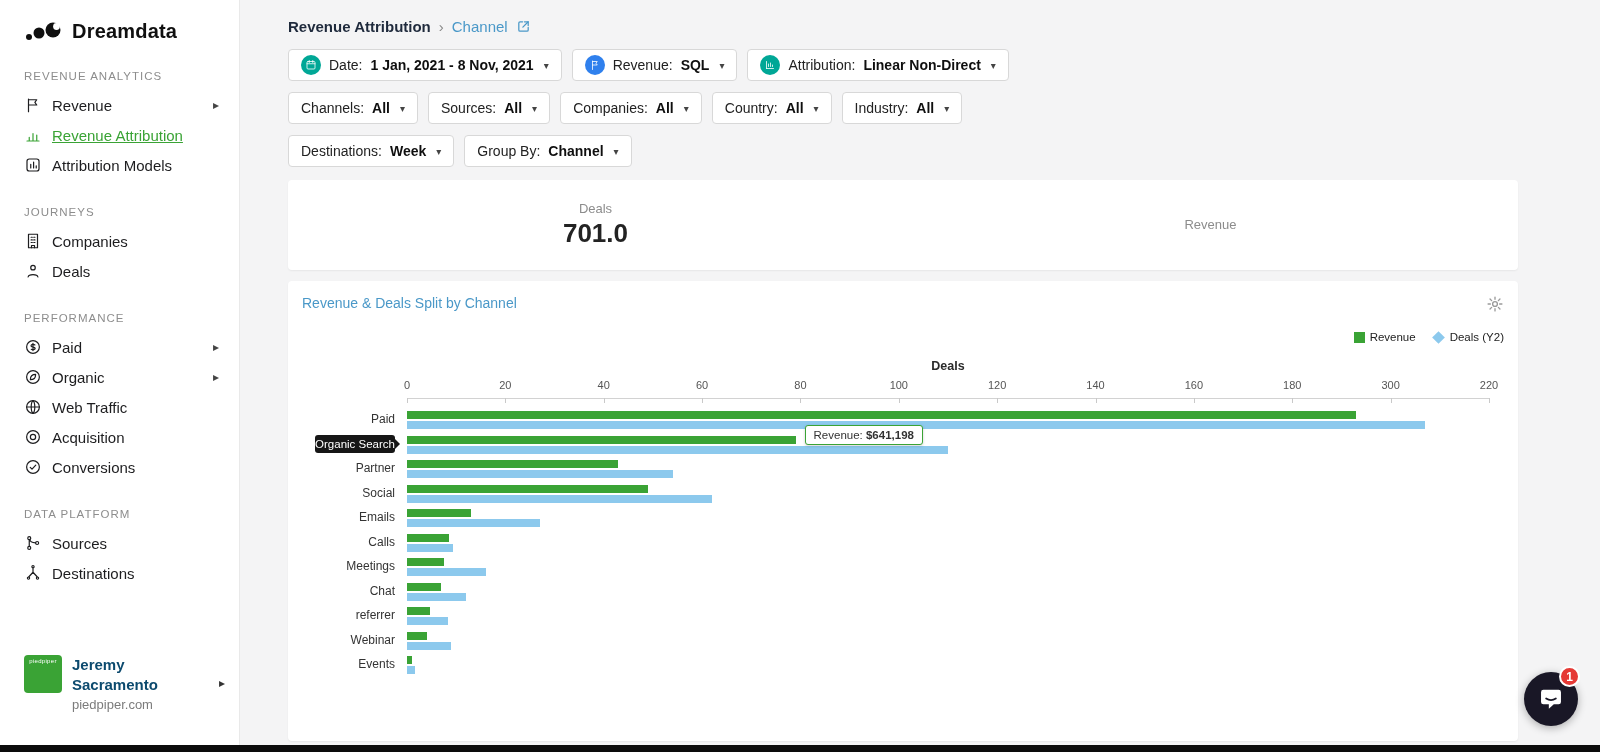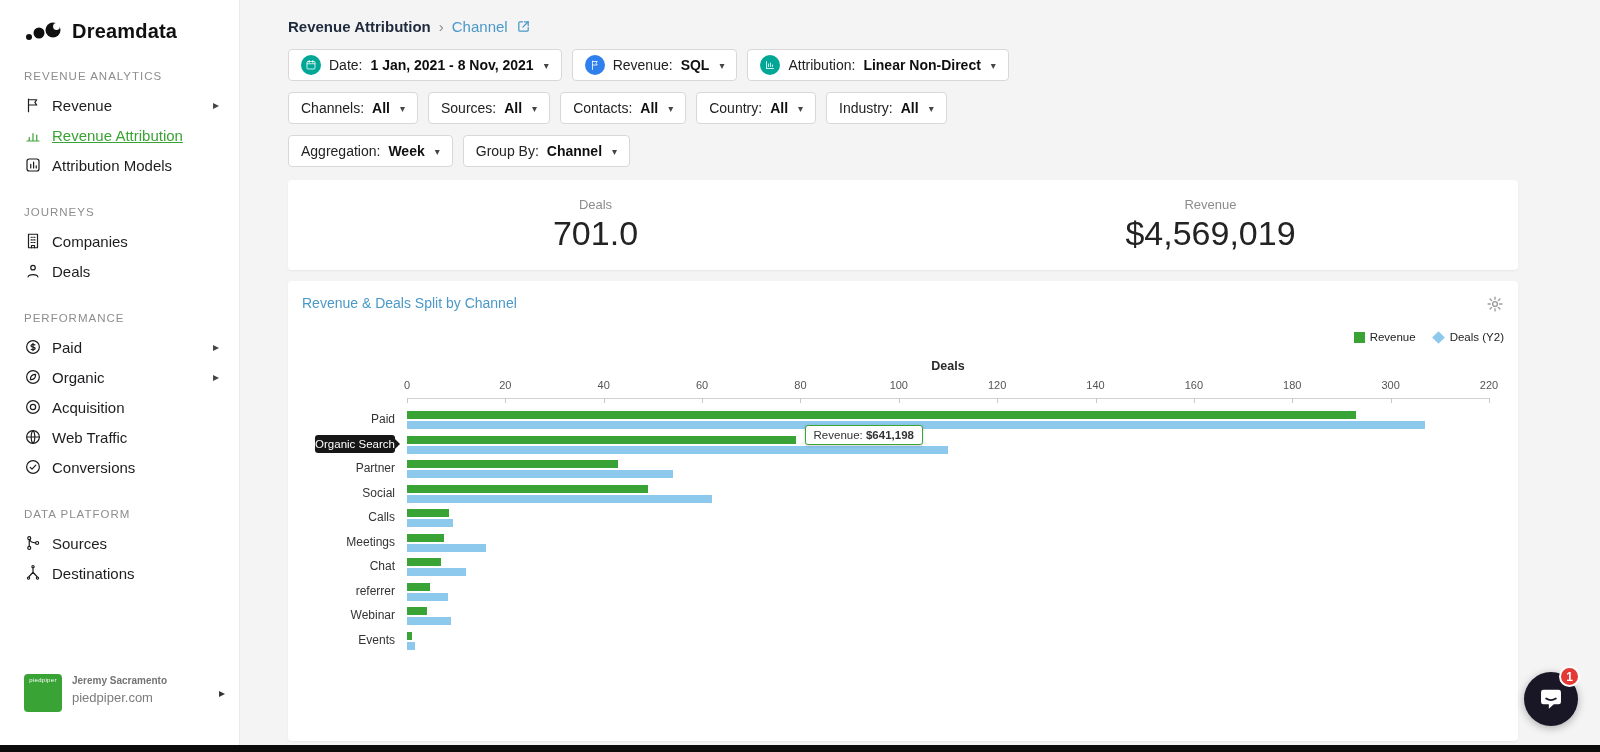--- a/index.html
+++ b/index.html
@@ -19,21 +19,21 @@
   .sec-title { margin:26px 0 8px; font-size:11.5px; color:#8d8d8d; letter-spacing:1px; font-weight:500; }
   .nav-item { display:flex; align-items:center; gap:10px; height:30px; font-size:15px; color:#1d1d1f; cursor:pointer; padding-right:2px; }
   .nav-item .ic { width:18px; height:18px; flex:none; }
   .nav-item.active { color:#3aa335; }
   .nav-item.active .nav-label { text-decoration:underline; }
   .nav-arrow { margin-left:auto; color:#444; font-size:12px; }
   .user { position:absolute; left:24px; right:14px; bottom:40px; display:flex; gap:10px; align-items:flex-start; cursor:pointer; }
   .avatar { width:38px; height:38px; border-radius:4px; background:#3aa335; flex:none; overflow:hidden; text-align:center; }
   .avatar .av-word { display:block; color:#fff; font-size:6px; margin-top:3px; letter-spacing:.3px; }
   .avatar .av-shape { width:15px; height:13px; background:#fff; margin:4px auto 0; transform:skewX(-14deg); border-radius:2px; }
-  .user-name { font-size:10px; font-weight:700; color:#737373; line-height:1.35; width:108px; }
+  .user-name { font-size:15px; font-weight:700; color:#0c4a6e; line-height:1.35; width:108px; }
   .user-domain { font-size:13px; color:#7b7b7b; margin-top:2px; }
   .user-arrow { margin-left:auto; color:#333; font-size:12px; align-self:center; }
   
   .main { position:absolute; left:240px; top:0; right:0; bottom:0; padding:14px 82px 0 48px; overflow:hidden; }
   .breadcrumb { display:flex; align-items:center; gap:8px; font-size:15px; height:24px; }
   .bc-parent { font-weight:700; color:#1f2a3c; }
   .bc-sep { color:#8a8a8a; }
   .bc-current { color:#4a98c8; }
   .bc-ext { width:15px; height:15px; color:#4a98c8; cursor:pointer; }
   .filter-row { display:flex; gap:10px; margin-top:11px; }
@@ -41,21 +41,21 @@
           border-radius:4px; height:32px; padding:0 12px; font-size:14px; cursor:pointer; white-space:nowrap; }
   .f-label { color:#222; }
   .f-value { font-weight:700; color:#0f0f0f; }
   .caret { font-size:10px; color:#444; margin-left:2px; }
   .fic { width:20px; height:20px; border-radius:50%; display:flex; align-items:center; justify-content:center; flex:none; }
   .fic svg { width:12px; height:12px; stroke:#fff; }
   .card { background:#fff; border-radius:4px; box-shadow:0 1px 2px rgba(0,0,0,.06); }
   .summary { margin-top:13px; height:90px; display:flex; align-items:center; }
   .sum-col { flex:1; text-align:center; }
   .sum-label { font-size:13px; color:#8c8c8c; margin-bottom:2px; }
-  .sum-value { font-size:34px; font-weight:400; color:#232323; }
+  .sum-value { font-size:26px; font-weight:700; color:#232323; }
   
   .chart-card { margin-top:11px; height:460px; padding:14px 14px 0; position:relative; overflow:hidden; }
   .chart-header { display:flex; justify-content:space-between; align-items:flex-start; }
   .chart-title { font-size:14px; color:#4a98c8; cursor:pointer; }
   .gear { width:18px; height:18px; color:#9a9a9a; cursor:pointer; }
   .legend { display:flex; justify-content:flex-end; gap:16px; margin-top:18px; font-size:11.5px; color:#222; align-items:center; }
   .leg-item { display:inline-flex; align-items:center; gap:5px; cursor:pointer; }
   .leg-sq { width:11px; height:11px; background:#3aa335; display:inline-block; }
   .leg-di { width:9px; height:9px; background:#8cc9ed; display:inline-block; transform:rotate(45deg); margin:0 2px; }
   .axis-title { margin-left:105px; width:1082px; text-align:center; margin-top:16px; font-size:12.5px; font-weight:700; color:#2b2b2b; }
@@ -148,30 +148,30 @@
         <svg class="ic nav-ic" viewBox="0 0 24 24" fill="none" stroke="currentColor" stroke-width="1.6" stroke-linecap="round" stroke-linejoin="round">
           <circle cx="12" cy="12" r="8.5"></circle>
           <path d="M8.5 15.5c0-4.5 2.5-7 7-7 0 4.5-2.5 7-7 7z"></path>
         </svg>
         <span class="nav-label">Organic</span>
         <span class="nav-arrow">▸</span>
       </div>
       <div class="nav-item">
         <svg class="ic nav-ic" viewBox="0 0 24 24" fill="none" stroke="currentColor" stroke-width="1.6" stroke-linecap="round" stroke-linejoin="round">
           <circle cx="12" cy="12" r="8.5"></circle>
+          <path d="M3.5 12h17M12 3.5c3.2 2.7 3.2 14.3 0 17-3.2-2.7-3.2-14.3 0-17z"></path>
+        </svg>
+        <span class="nav-label">Web Traffic</span>
+      </div>
+      <div class="nav-item">
+        <svg class="ic nav-ic" viewBox="0 0 24 24" fill="none" stroke="currentColor" stroke-width="1.6" stroke-linecap="round" stroke-linejoin="round">
+          <circle cx="12" cy="12" r="8.5"></circle>
           <circle cx="12" cy="12" r="3.5"></circle>
         </svg>
         <span class="nav-label">Acquisition</span>
-      </div>
-      <div class="nav-item">
-        <svg class="ic nav-ic" viewBox="0 0 24 24" fill="none" stroke="currentColor" stroke-width="1.6" stroke-linecap="round" stroke-linejoin="round">
-          <circle cx="12" cy="12" r="8.5"></circle>
-          <path d="M3.5 12h17M12 3.5c3.2 2.7 3.2 14.3 0 17-3.2-2.7-3.2-14.3 0-17z"></path>
-        </svg>
-        <span class="nav-label">Web Traffic</span>
       </div>
       <div class="nav-item">
         <svg class="ic nav-ic" viewBox="0 0 24 24" fill="none" stroke="currentColor" stroke-width="1.6" stroke-linecap="round" stroke-linejoin="round">
           <circle cx="12" cy="12" r="8.5"></circle>
           <path d="M8.3 12.4l2.4 2.4 5-5.2"></path>
         </svg>
         <span class="nav-label">Conversions</span>
       </div>
       <div class="sec-title">DATA PLATFORM</div>
       <div class="nav-item">
@@ -256,56 +256,55 @@
         <span class="f-label">Channels:</span>
         <span class="f-value">All</span>
         <span class="caret">▾</span>
       </div>
       <div class="pill">
         <span class="f-label">Sources:</span>
         <span class="f-value">All</span>
         <span class="caret">▾</span>
       </div>
       <div class="pill">
-        <span class="f-label">Contacts:</span>
+        <span class="f-label">Companies:</span>
         <span class="f-value">All</span>
         <span class="caret">▾</span>
       </div>
       <div class="pill">
         <span class="f-label">Country:</span>
         <span class="f-value">All</span>
         <span class="caret">▾</span>
       </div>
       <div class="pill">
         <span class="f-label">Industry:</span>
         <span class="f-value">All</span>
         <span class="caret">▾</span>
       </div>
     </div>
   <div class="filter-row" id="filter-row3">
       <div class="pill">
-        <span class="f-label">Aggregation:</span>
+        <span class="f-label">Destinations:</span>
         <span class="f-value">Week</span>
         <span class="caret">▾</span>
       </div>
       <div class="pill">
         <span class="f-label">Group By:</span>
         <span class="f-value">Channel</span>
         <span class="caret">▾</span>
       </div>
     </div>
 
   <div class="card summary">
     <div class="sum-col">
       <div class="sum-label">Deals</div>
       <div class="sum-value">701.0</div>
     </div>
     <div class="sum-col">
       <div class="sum-label">Revenue</div>
-      <div class="sum-value">$4,569,019</div>
     </div>
   </div>
 
   <div class="card chart-card">
     <div class="chart-header">
       <span class="chart-title">Revenue &amp; Deals Split by Channel</span>
       <svg class="gear" viewBox="0 0 24 24" fill="none" stroke="currentColor" stroke-width="1.8" stroke-linecap="round">
         <circle cx="12" cy="12" r="3.2"></circle>
         <path d="M12 2.8v3M12 18.2v3M2.8 12h3M18.2 12h3M5.4 5.4l2.1 2.1M16.5 16.5l2.1 2.1M18.6 5.4l-2.1 2.1M7.5 16.5l-2.1 2.1"></path>
       </svg>
@@ -371,20 +370,27 @@
           </div>
         </div>
         <div class="crow">
           <div class="clabel">Social</div>
           <div class="cbars">
             <div class="bar g" style="width:22.273%"></div>
             <div class="bar b" style="width:28.182%"></div>
           </div>
         </div>
         <div class="crow">
+          <div class="clabel">Emails</div>
+          <div class="cbars">
+            <div class="bar g" style="width:5.909%"></div>
+            <div class="bar b" style="width:12.273%"></div>
+          </div>
+        </div>
+        <div class="crow">
           <div class="clabel">Calls</div>
           <div class="cbars">
             <div class="bar g" style="width:3.864%"></div>
             <div class="bar b" style="width:4.273%"></div>
           </div>
         </div>
         <div class="crow">
           <div class="clabel">Meetings</div>
           <div class="cbars">
             <div class="bar g" style="width:3.409%"></div>

